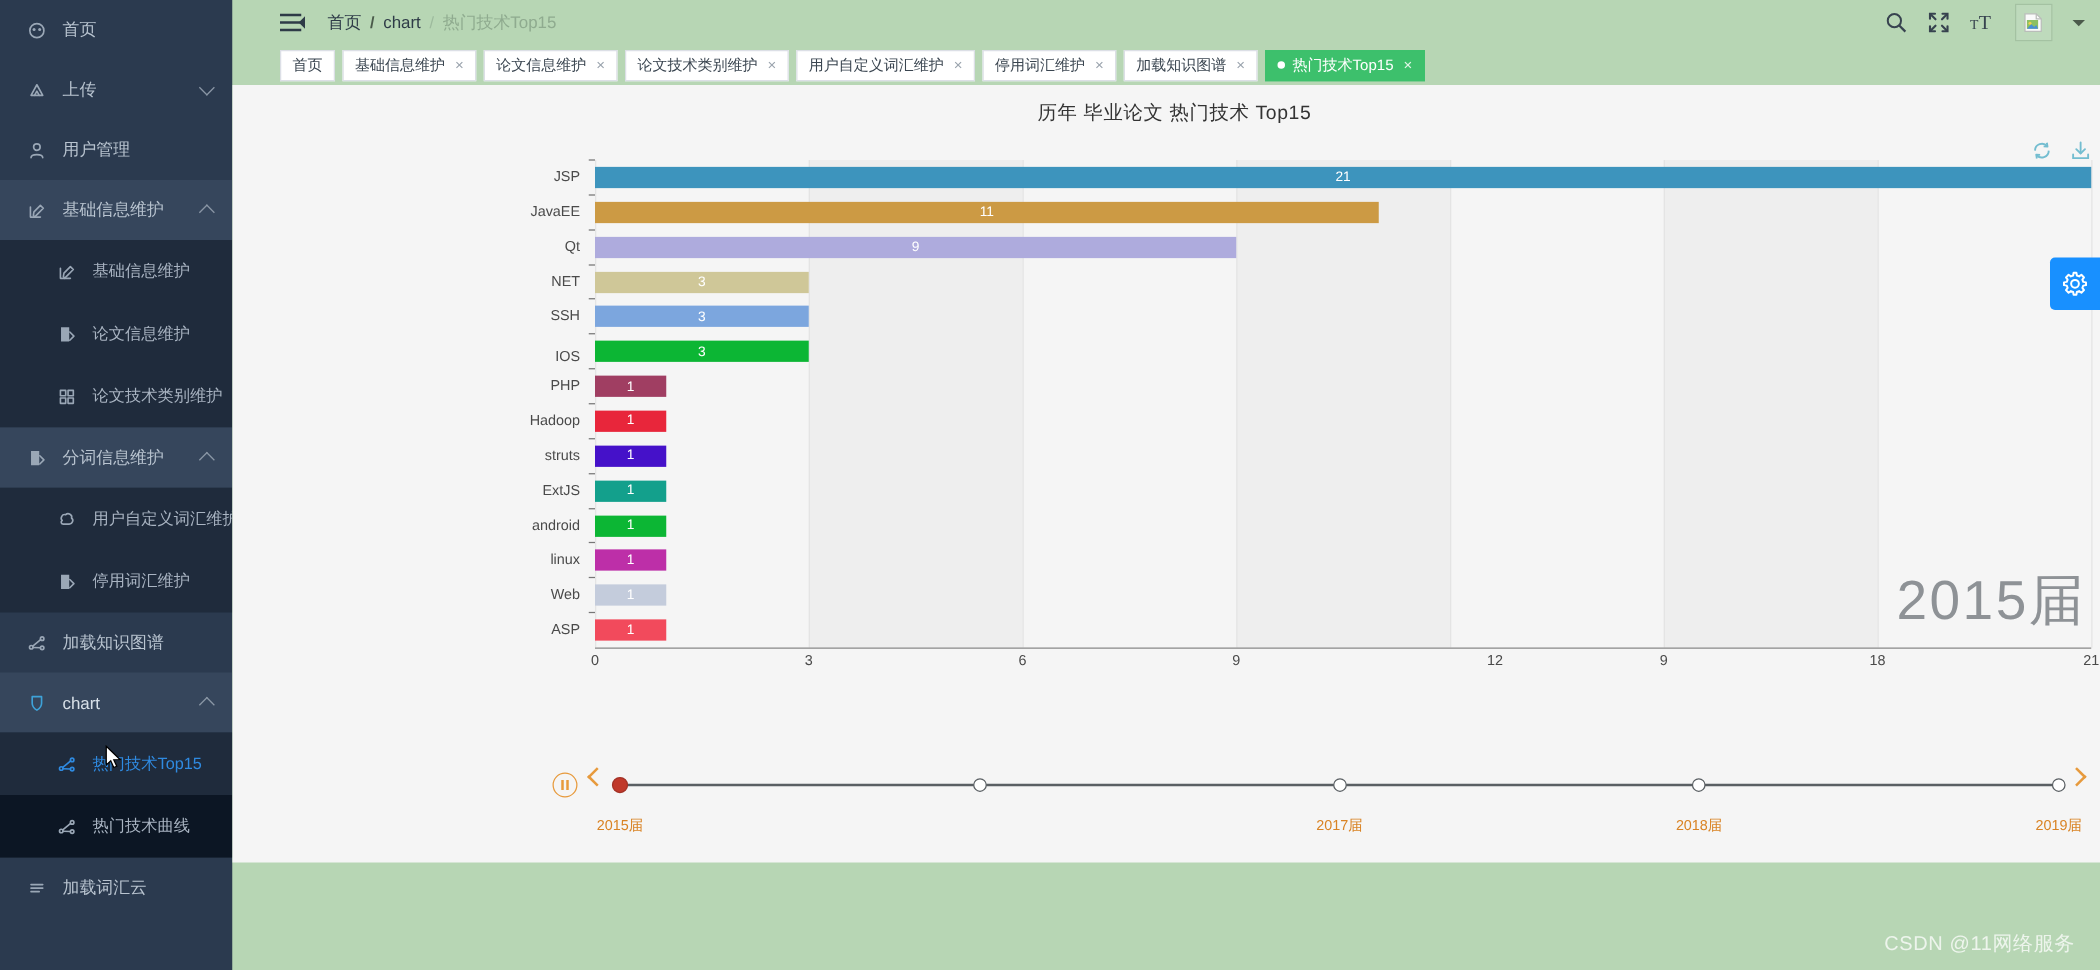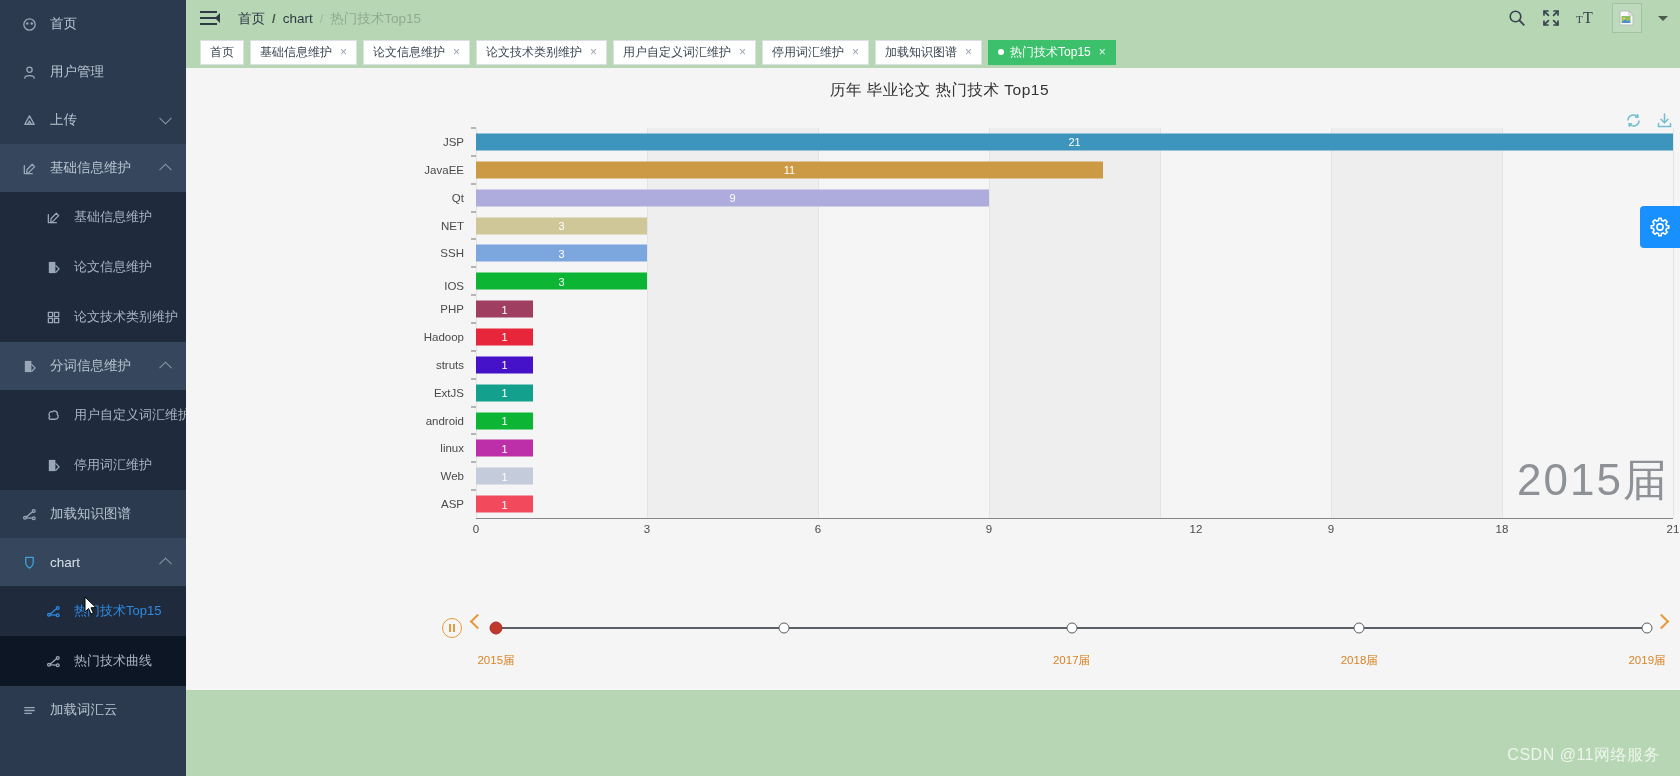--- a/index.html
+++ b/index.html
@@ -64,21 +64,21 @@
   
   #cursor {
     position: absolute;
     left: 84px; top: 596px;
     width: 14px; height: 20px;
     pointer-events: none;
     z-index: 40;
   }
 
   
-  #main { flex: 1 1 auto; position: relative; height: 776px; background: #b7d6b4; }
+  #main { flex: 1 1 auto; position: relative; height: 776px; background: #b7d6b4; padding-left: 24px; }
 
   #breadcrumb-bar {
     height: 36px;
     background: #b7d6b4;
     display: flex; align-items: center;
     padding-left: 14px;
     position: relative;
   }
   #hamburger { width: 20px; height: 16px; margin-right: 18px; cursor: pointer; display:flex; align-items:center;}
   #hamburger svg { display:block; }
@@ -264,35 +264,35 @@
               <circle cx="8" cy="8" r="6" fill="none" stroke="currentColor" stroke-width="1.4" stroke-linecap="round" stroke-linejoin="round"></circle>
               <circle cx="5.6" cy="7" r="1.3" fill="currentColor"></circle>
               <circle cx="10.4" cy="7" r="1.3" fill="currentColor"></circle>
             </svg>
           </span>
           <span>首页</span>
         </div>
         <div class="nav-item">
           <span class="nav-ico">
             <svg viewBox="0 0 16 16">
+              <path d="M3,12 L8,3 L13,12 Z" fill="none" stroke="currentColor" stroke-width="1.4" stroke-linecap="round" stroke-linejoin="round"></path>
+              <path d="M6,12 L8,8.5 L10,12" fill="none" stroke="currentColor" stroke-width="1.4" stroke-linecap="round" stroke-linejoin="round"></path>
+            </svg>
+          </span>
+          <span>上传</span>
+          <span class="caret down"></span>
+        </div>
+        <div class="nav-item">
+          <span class="nav-ico">
+            <svg viewBox="0 0 16 16">
               <circle cx="8" cy="5" r="2.8" fill="none" stroke="currentColor" stroke-width="1.4" stroke-linecap="round" stroke-linejoin="round"></circle>
               <path d="M3,14 C3,10.5 13,10.5 13,14" fill="none" stroke="currentColor" stroke-width="1.4" stroke-linecap="round" stroke-linejoin="round"></path>
             </svg>
           </span>
           <span>用户管理</span>
-        </div>
-        <div class="nav-item">
-          <span class="nav-ico">
-            <svg viewBox="0 0 16 16">
-              <path d="M3,12 L8,3 L13,12 Z" fill="none" stroke="currentColor" stroke-width="1.4" stroke-linecap="round" stroke-linejoin="round"></path>
-              <path d="M6,12 L8,8.5 L10,12" fill="none" stroke="currentColor" stroke-width="1.4" stroke-linecap="round" stroke-linejoin="round"></path>
-            </svg>
-          </span>
-          <span>上传</span>
-          <span class="caret down"></span>
         </div>
         <div class="nav-item group-open">
           <span class="nav-ico">
             <svg viewBox="0 0 16 16">
               <path d="M2.5,5 L2.5,13.5 L11,13.5" fill="none" stroke="currentColor" stroke-width="1.4" stroke-linecap="round" stroke-linejoin="round"></path>
               <path d="M6,13.5 L13.5,6 L11,3.5 L5.5,9 L5,12 Z" fill="none" stroke="currentColor" stroke-width="1.4" stroke-linecap="round" stroke-linejoin="round"></path>
             </svg>
           </span>
           <span>基础信息维护</span>
           <span class="caret"></span>

